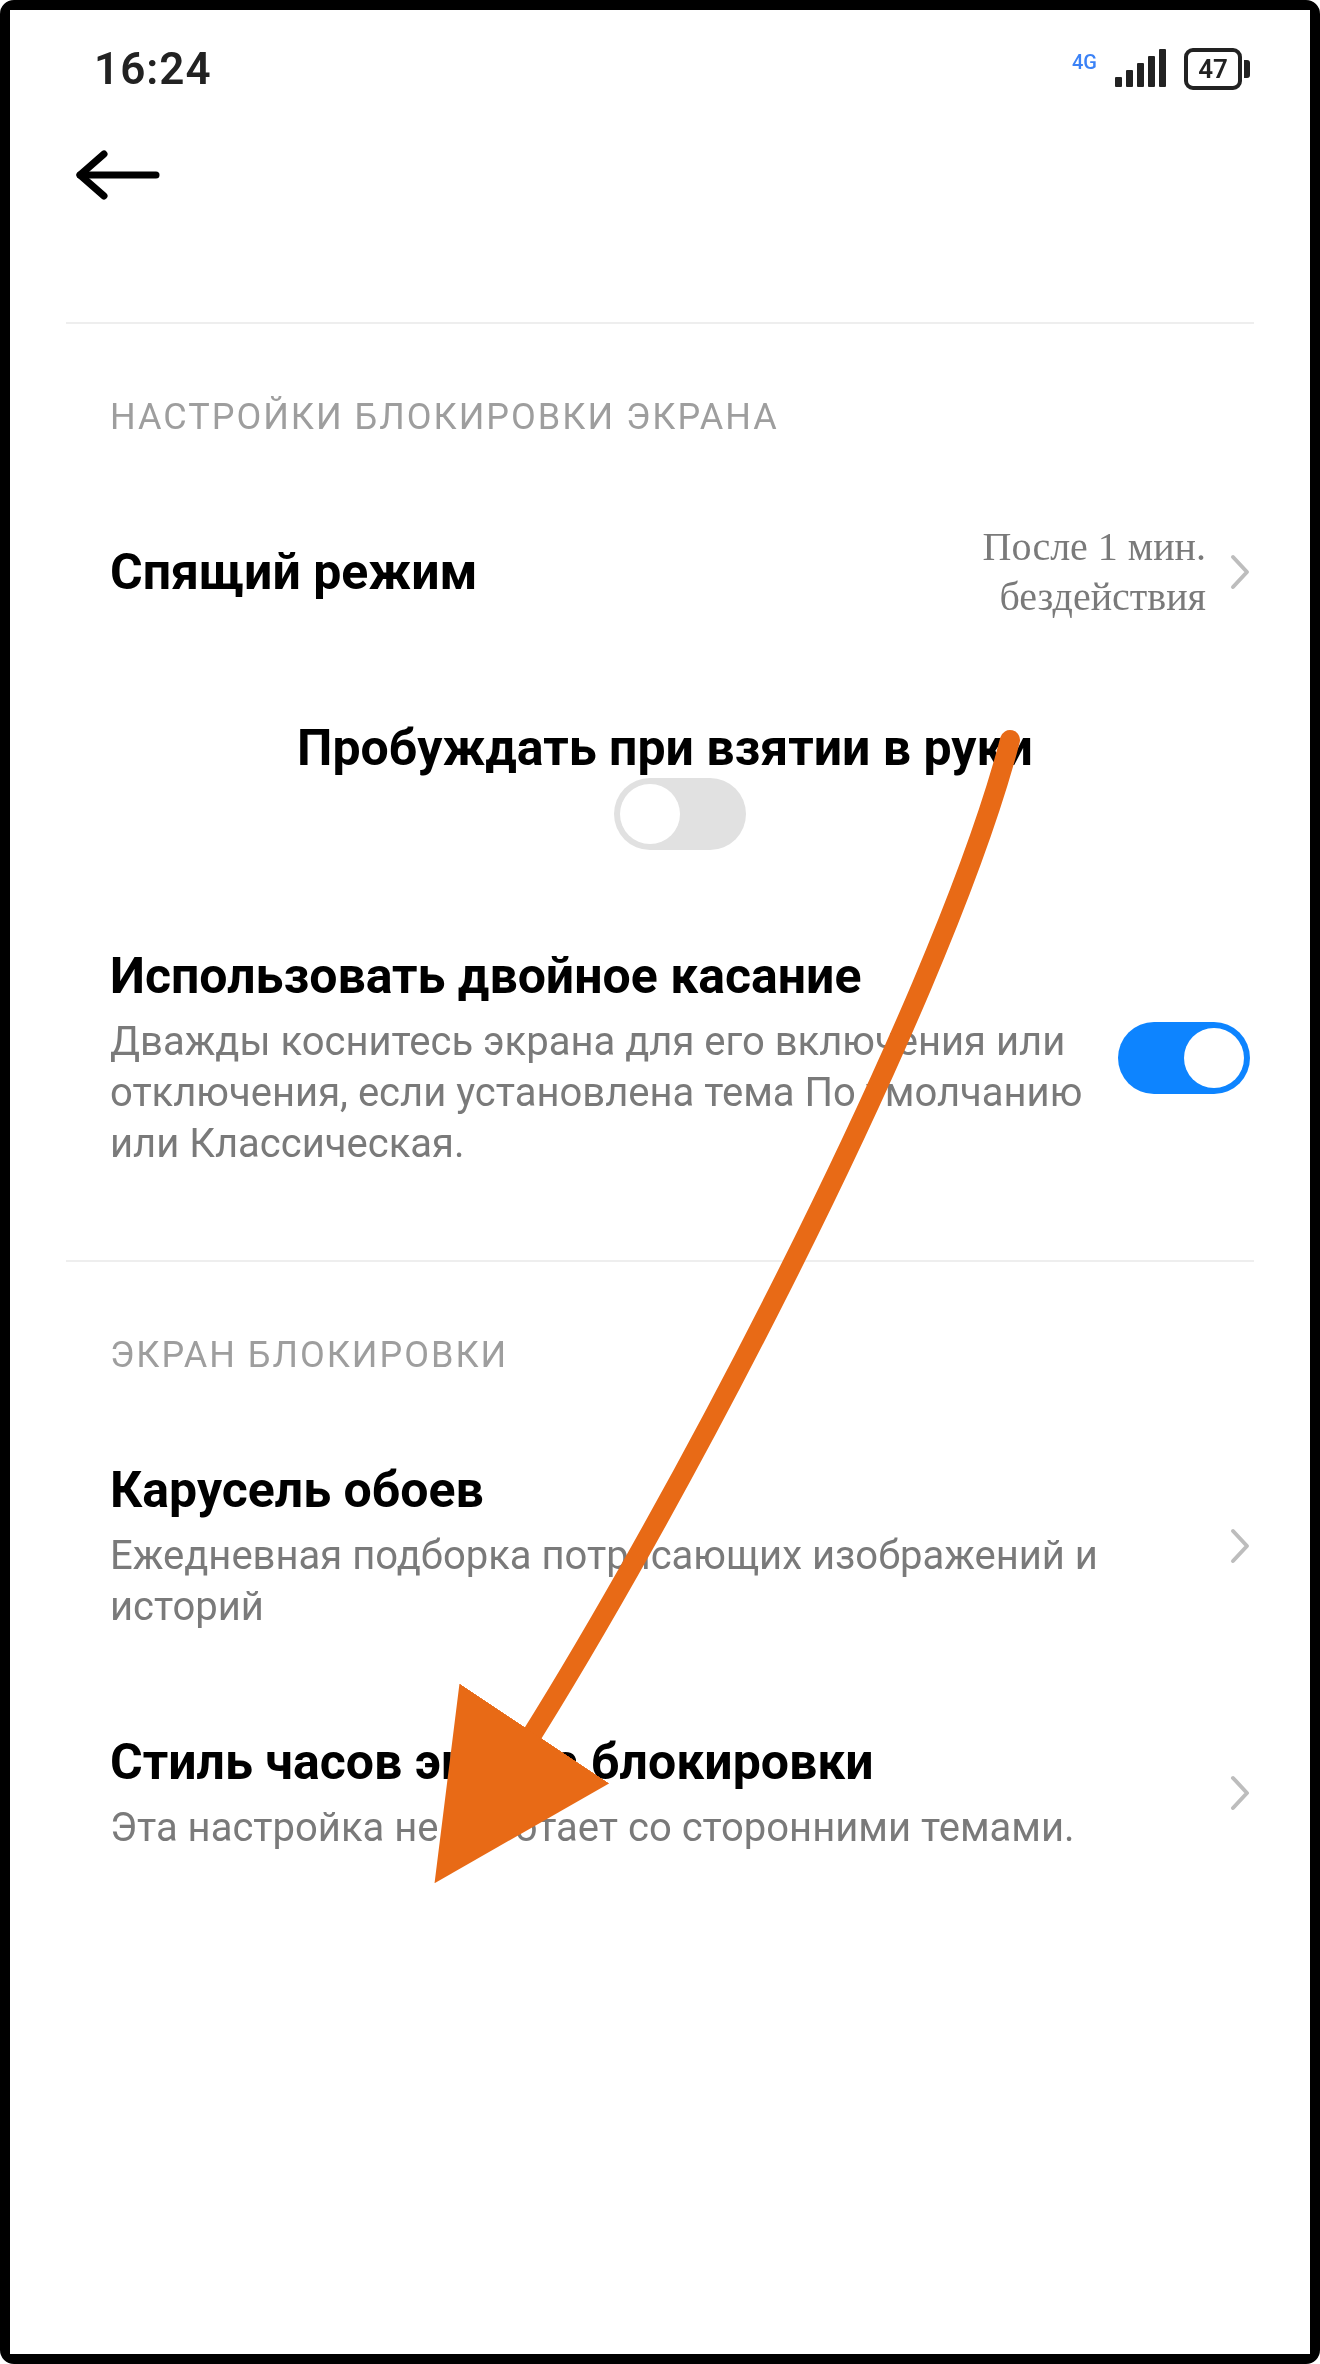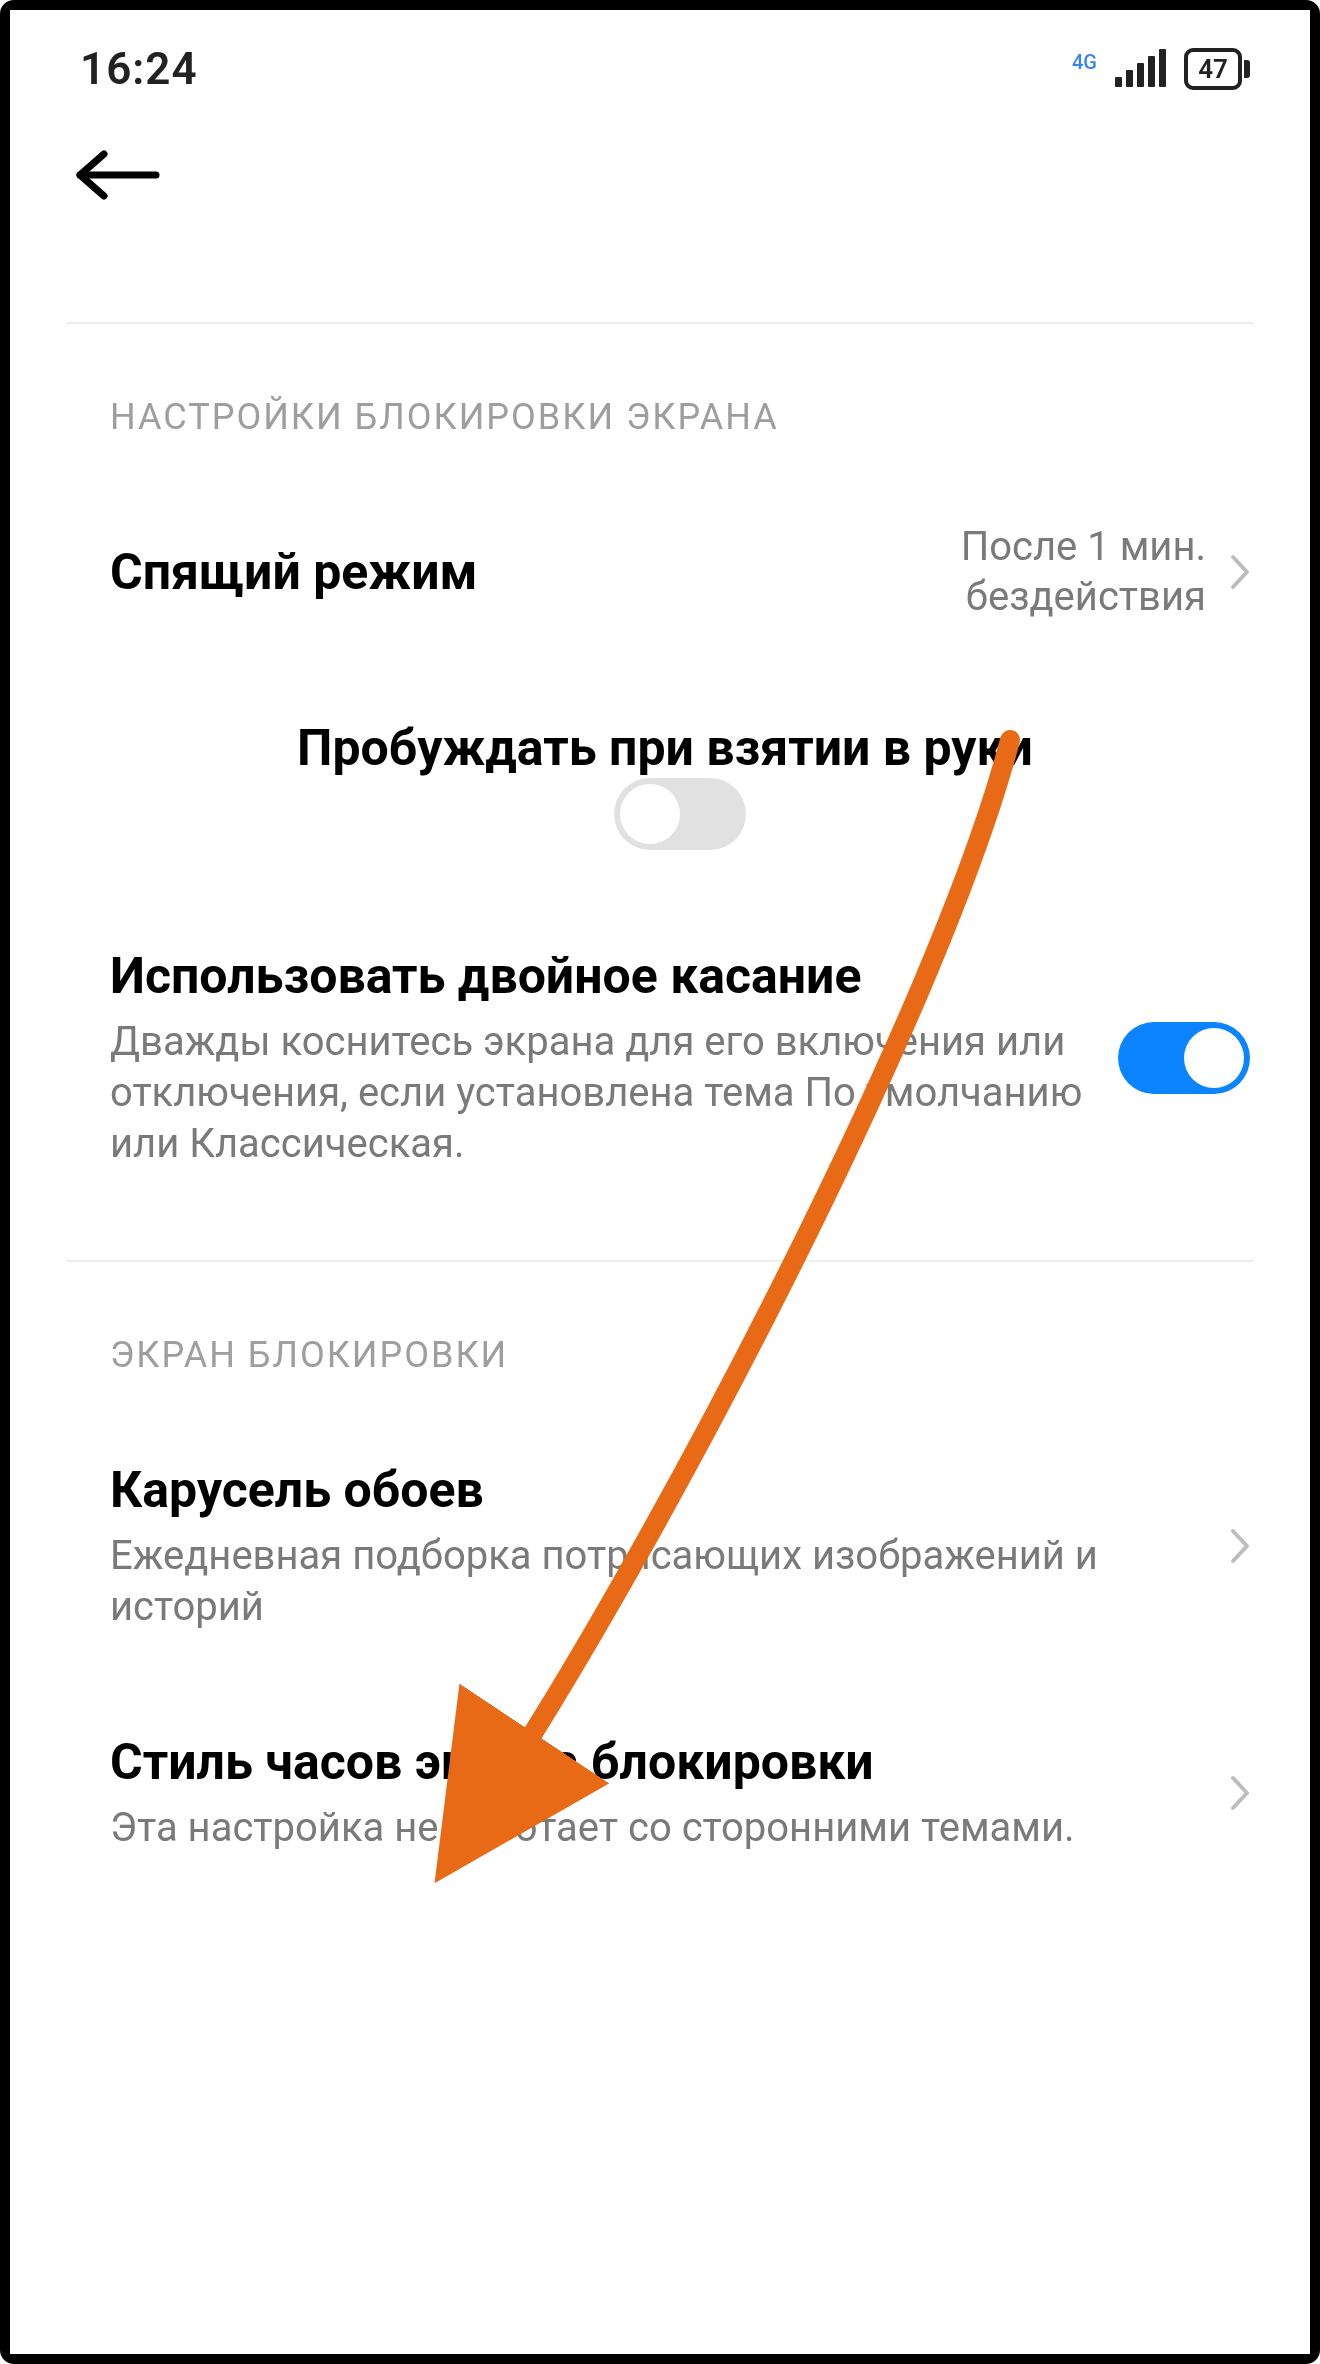--- a/index.html
+++ b/index.html
@@ -28,20 +28,21 @@
     overflow: hidden;
   }
 
   
   .status-bar {
     display: flex;
     align-items: center;
     justify-content: space-between;
     padding: 28px 60px 0 70px;
     height: 90px;
+    margin-left: 14px;
   }
   .status-time {
     font-size: 44px;
     font-weight: 600;
     color: #222;
     letter-spacing: 1px;
   }
   .status-right {
     display: flex;
     align-items: center;
@@ -147,20 +148,21 @@
     line-height: 1.28;
     margin-top: 10px;
   }
   .row-value {
     font-size: 40px;
     color: #7a7a7a;
     text-align: right;
     line-height: 1.25;
     margin-right: 24px;
     max-width: 420px;
+    font-family: Liberation Serif, serif;
   }
   .row-right {
     display: flex;
     align-items: center;
   }
   .chevron {
     color: #bdbdbd;
   }
   .chevron svg { display:block; }
 

